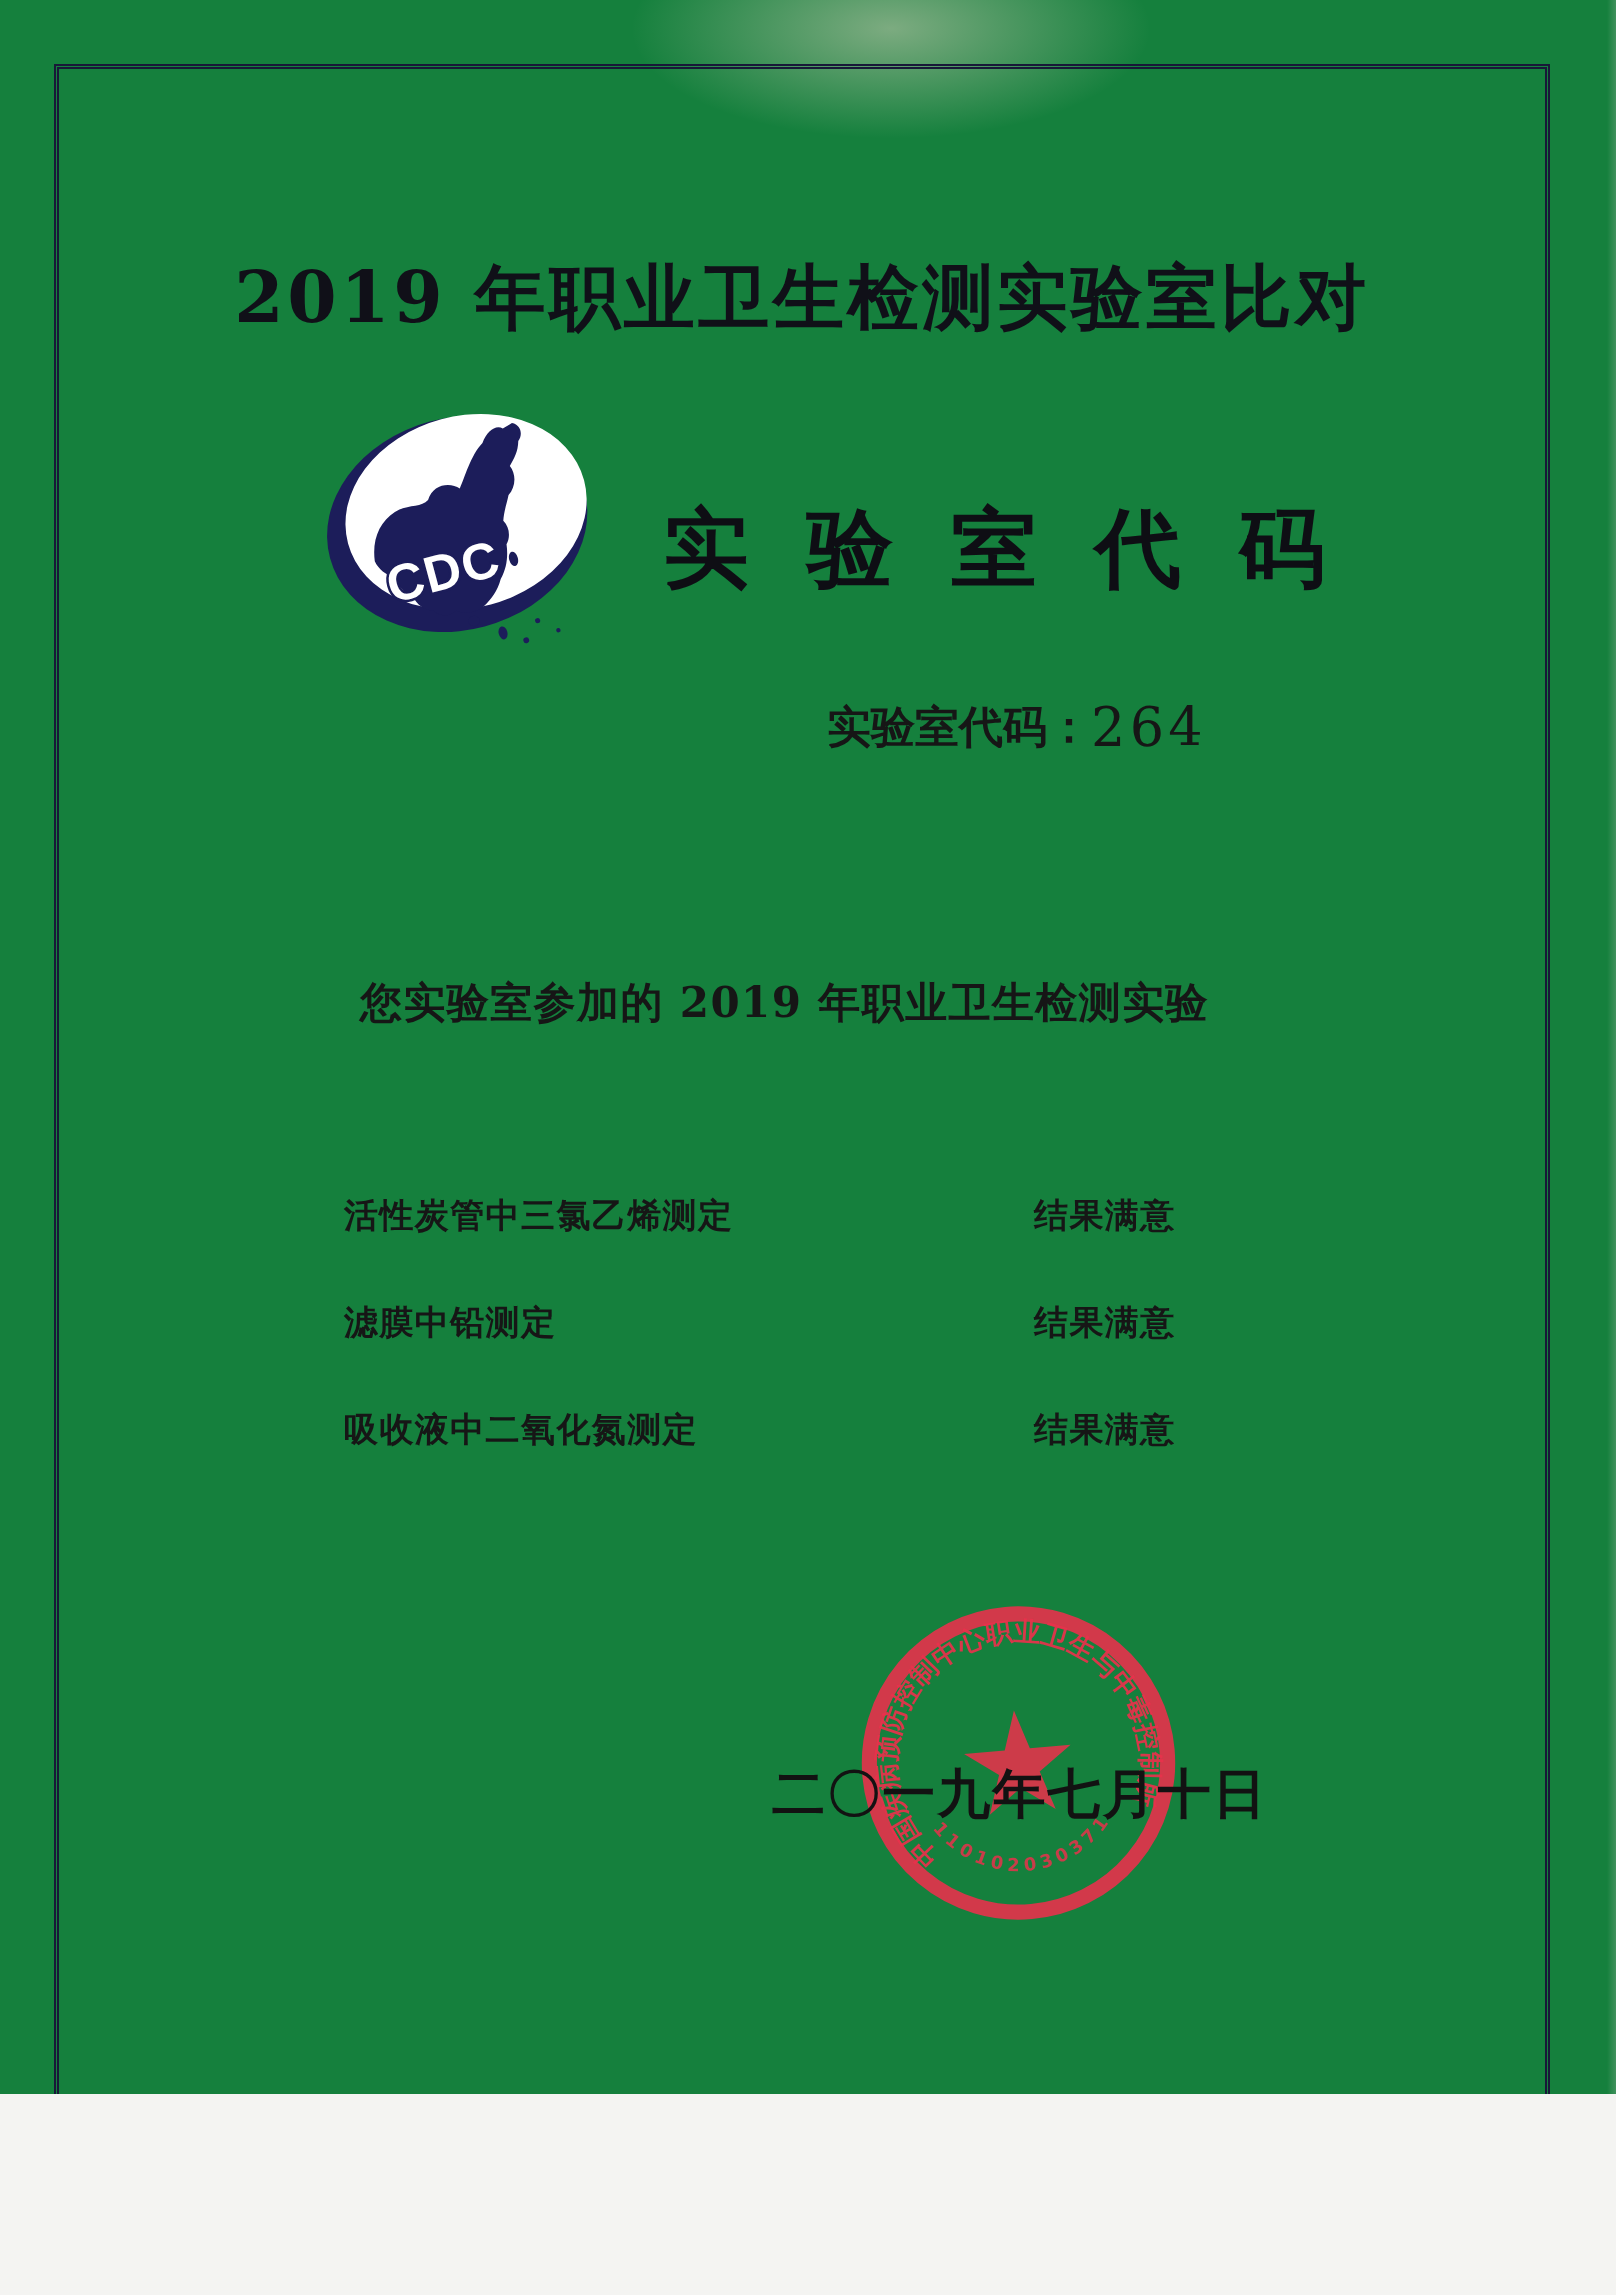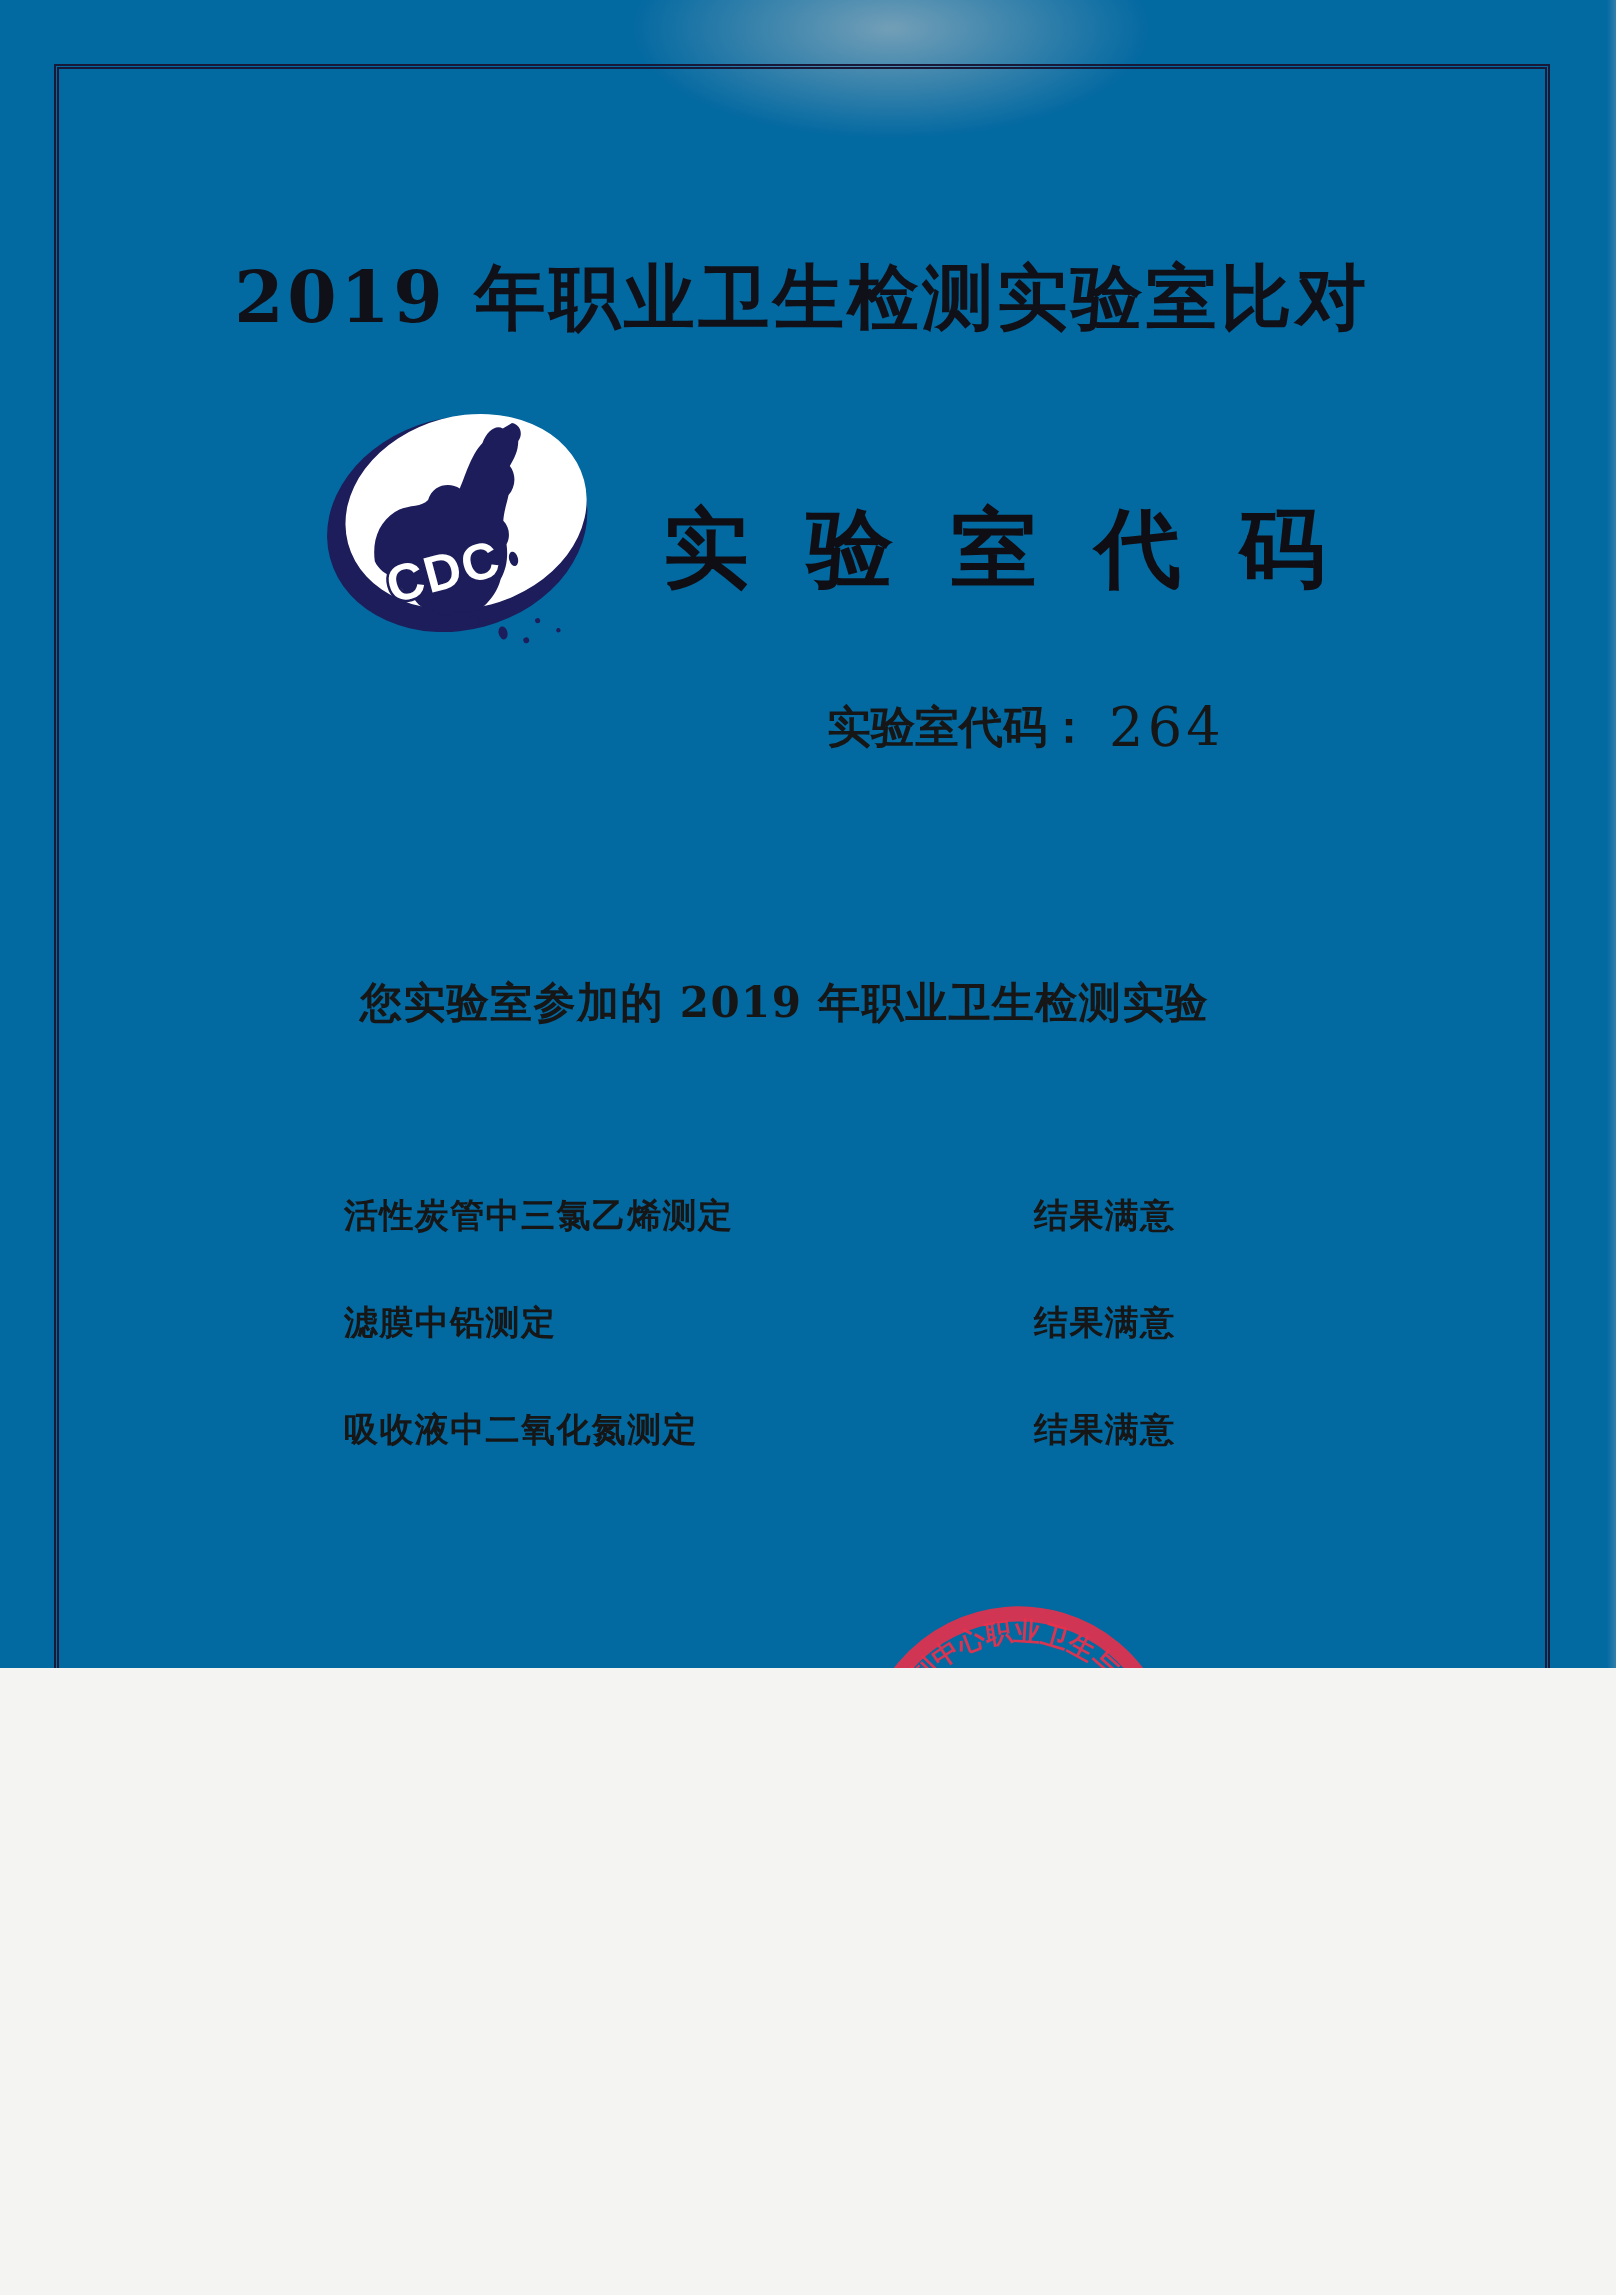--- a/index.html
+++ b/index.html
@@ -2,22 +2,22 @@
 <html style="font-size:11.4px"><head>
 <meta charset="utf-8">
 <style>
   * { margin:0; padding:0; box-sizing:border-box; }
   html,body { width:1617px; height:2295px; }
   body {
     font-family:"DejaVu Serif","Liberation Serif",serif;
     background:#f4f4f2;
   }
   .page {
-    position:relative; width:1617px; height:1668px;
-    background:#0369a1; overflow:hidden;
+    position:relative; width:1617px; height:2094px;
+    background:#15803d; overflow:hidden;
   }
   
   .scan-tint {
     position:absolute; inset:0; pointer-events:none; z-index:1;
     background:
       radial-gradient(371px 157px at 891px 28.5px, rgba(250,224,210,.45), rgba(250,224,210,0) 70%),
       linear-gradient(to left, rgba(210,205,200,.25), rgba(210,205,200,0) 10px);
   }
   
   .frame-outer {
@@ -32,21 +32,21 @@
   .title {
     left:54px; top:262px; width:1496px; text-align:center;
     font-size:71px; font-weight:bold; letter-spacing:3.6px; color:#101018;
   }
   .logo { left:322px; top:399px; width:278px; height:271px; z-index:3; position:absolute; }
   .cert-name {
     left:663px; top:505px; font-size:86px; font-weight:bold;
     letter-spacing:58px; color:#0e0e14;
   }
   .labcode { left:827px; top:701px; font-size:44px; font-weight:bold; }
-  .labcode .num { font-size:54px; font-weight:normal; letter-spacing:4.3px; vertical-align:-4.3px;margin-left:18px; }
+  .labcode .num { font-size:54px; font-weight:normal; letter-spacing:4.3px; vertical-align:-4.3px; }
   .recipient { left:227px; top:874px; font-size:46px; font-weight:bold; }
   .para1 { left:344px; top:982px; font-size:42px; font-weight:bold; letter-spacing:1.4px;margin-left:16px; }
   .para2 { left:225px; top:1092px; font-size:46px; font-weight:bold; letter-spacing:2.9px; }
   .row { font-size:34px; font-weight:bold; letter-spacing:1.4px; }
   .row .item { position:absolute; left:344px; top:0; }
   .row .res  { position:absolute; left:1034px; top:0; }
   .row1 { left:0; top:1198px; width:1617px; height:50px; }
   .row2 { left:0; top:1305px; width:1617px; height:50px; }
   .row3 { left:0; top:1412px; width:1617px; height:50px; }
   .date {

